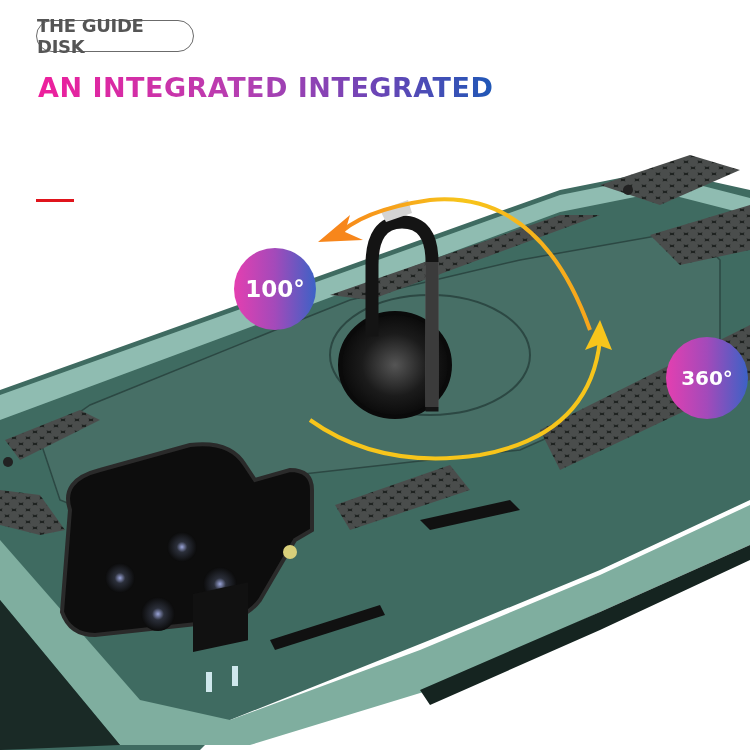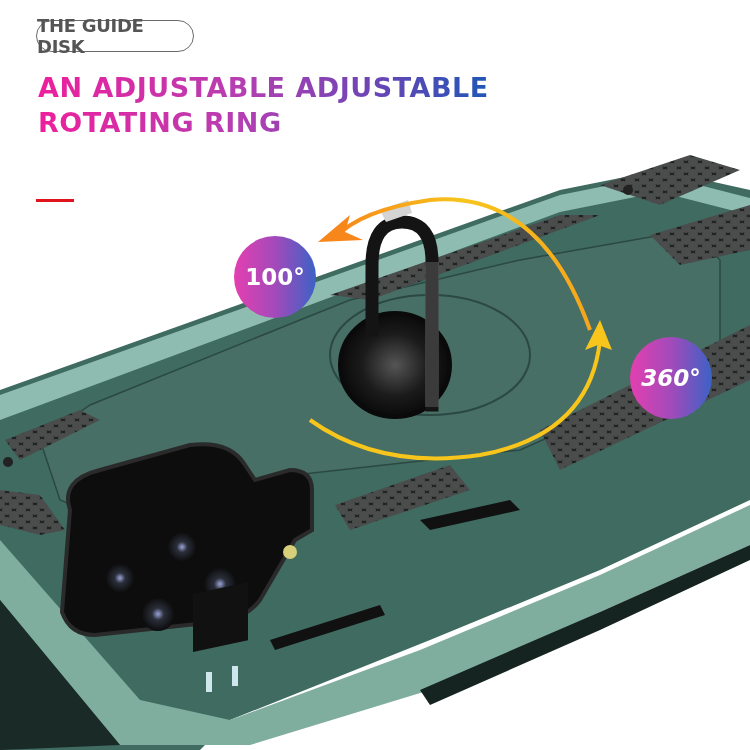--- a/index.html
+++ b/index.html
@@ -3,31 +3,30 @@
 <meta charset="utf-8">
 <style>
   html,body{margin:0;padding:0;}
   body{width:750px;height:750px;background:#ffffff;position:relative;overflow:hidden;font-family:"Liberation Sans",sans-serif;}
   .pill{position:absolute;left:36px;top:20px;width:158px;height:32px;border:1.5px solid #6b6b6b;border-radius:17px;box-sizing:border-box;display:flex;align-items:center;justify-content:center;font-family:"DejaVu Sans",sans-serif;font-weight:bold;font-size:18px;color:#555555;letter-spacing:-0.3px;}
   .headline{position:absolute;left:38px;top:70px;font-family:"DejaVu Sans",sans-serif;font-weight:bold;font-size:27px;line-height:35px;letter-spacing:0.5px;background:linear-gradient(90deg,#ee1f9c 0%,#b53fb2 45%,#6a45b6 75%,#1f57b6 100%);-webkit-background-clip:text;background-clip:text;color:transparent;}
   .headline div{white-space:nowrap;}
   .red-bar{position:absolute;left:36px;top:199px;width:38px;height:3px;background:#e0141c;}
   svg.scene{position:absolute;left:0;top:0;}
   .badge{position:absolute;border-radius:50%;display:flex;align-items:center;justify-content:center;color:#fff;font-family:"DejaVu Sans",sans-serif;font-weight:bold;background:linear-gradient(90deg,#e43fb0 0%,#a34aba 50%,#3c62c6 100%);}
-  .b100{left:234px;top:236px;width:82px;height:82px;font-size:23px;}
-  .b360{left:630px;top:337px;width:82px;height:82px;font-size:23px;font-style:italic;}
+  .b100{left:234px;top:248px;width:82px;height:82px;font-size:23px;}
+  .b360{left:666px;top:337px;width:82px;height:82px;font-size:20px;}
 </style>
 </head>
 <body>
 
 <div class="pill">THE GUIDE DISK</div>
 
 <div class="headline">
-  <div>AN ADJUSTABLE ADJUSTABLE</div>
-  <div>ROTATING RING</div>
+  <div>AN INTEGRATED INTEGRATED</div>
 </div>
 
 <div class="red-bar"></div>
 
 <svg class="scene" width="750" height="750" viewBox="0 0 750 750">
   <defs>
     <pattern id="hex" width="14" height="12" patternUnits="userSpaceOnUse">
       <rect width="14" height="12" fill="#1f2321"></rect>
       <circle cx="7" cy="6" r="5" fill="#4a4d4c"></circle>
       <circle cx="0" cy="0" r="5" fill="#4a4d4c"></circle>

